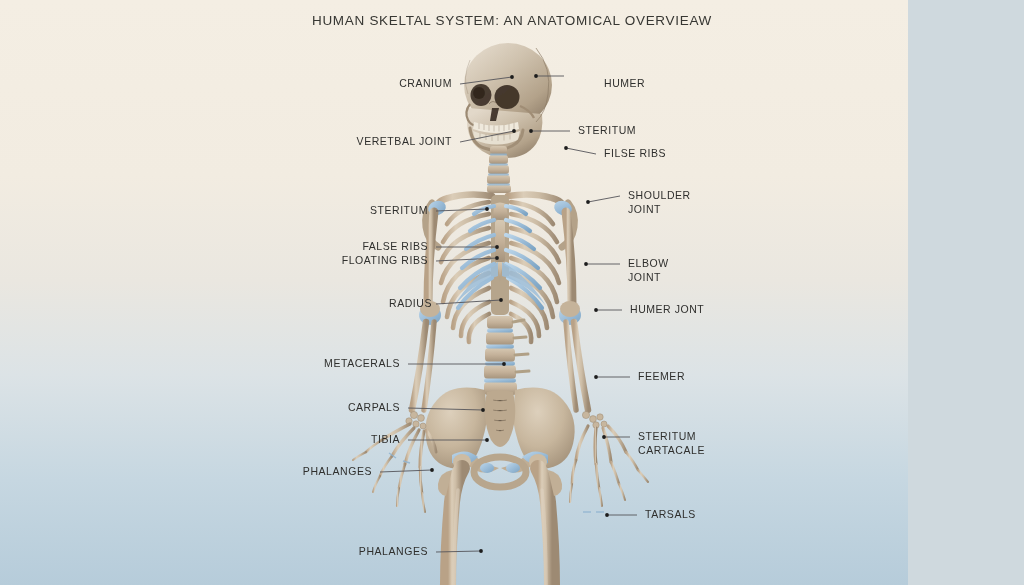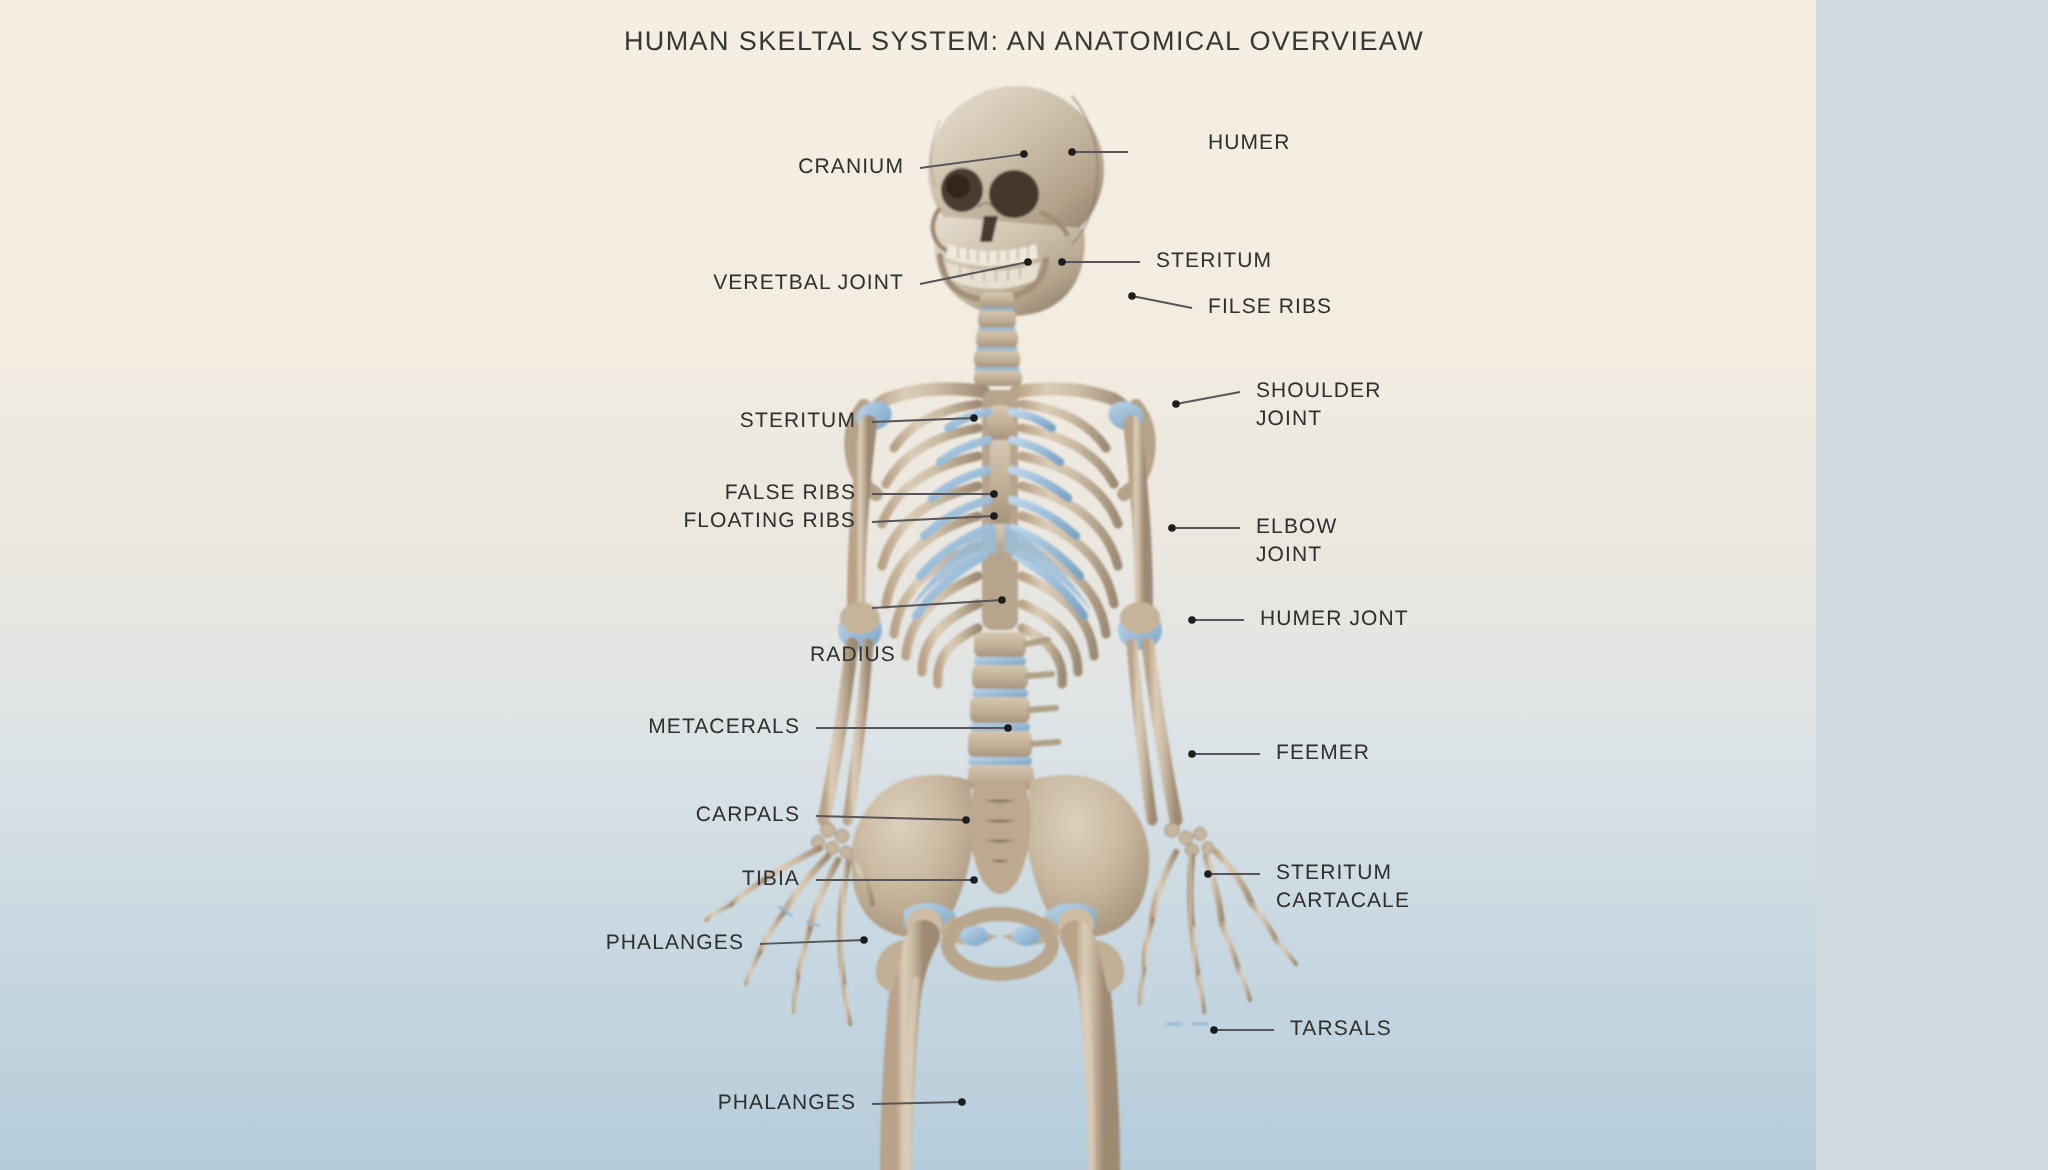--- a/index.html
+++ b/index.html
@@ -393,29 +393,29 @@
       <line x1="637" y1="515" x2="607" y2="515" stroke="#55555a" stroke-width="0.9"></line>
       <circle cx="607" cy="515" r="1.9" fill="#1d1d1d"></circle>
     </svg>
 
   <div id="labels-left">
       <div class="lbl L" style="left: 452px; top: 84px;">CRANIUM</div>
       <div class="lbl L" style="left: 452px; top: 142px;">VERETBAL JOINT</div>
       <div class="lbl L" style="left: 428px; top: 211px;">STERITUM</div>
       <div class="lbl L" style="left: 428px; top: 247px;">FALSE RIBS</div>
       <div class="lbl L" style="left: 428px; top: 261px;">FLOATING RIBS</div>
-      <div class="lbl L" style="left: 448px; top: 304px; margin-top: 24px;">RADIUS</div>
+      <div class="lbl L" style="left: 432px; top: 304px;">RADIUS</div>
       <div class="lbl L" style="left: 400px; top: 364px;">METACERALS</div>
       <div class="lbl L" style="left: 400px; top: 408px;">CARPALS</div>
       <div class="lbl L" style="left: 400px; top: 440px;">TIBIA</div>
       <div class="lbl L" style="left: 372px; top: 472px;">PHALANGES</div>
       <div class="lbl L" style="left: 428px; top: 552px;">PHALANGES</div>
     </div>
   <div id="labels-right">
-      <div class="lbl R" style="left: 572px; top: 72px; padding-left: 32px;">HUMER</div>
+      <div class="lbl R" style="left: 572px; top: 84px; padding-left: 32px;">HUMER</div>
       <div class="lbl R" style="left: 578px; top: 131px;">STERITUM</div>
       <div class="lbl R" style="left: 604px; top: 154px;">FILSE RIBS</div>
       <div class="lbl R" style="left: 628px; top: 196px;">SHOULDER</div>
       <div class="lbl R" style="left: 628px; top: 210px;">JOINT</div>
       <div class="lbl R" style="left: 628px; top: 264px;">ELBOW</div>
       <div class="lbl R" style="left: 628px; top: 278px;">JOINT</div>
       <div class="lbl R" style="left: 630px; top: 310px;">HUMER JONT</div>
       <div class="lbl R" style="left: 638px; top: 377px;">FEEMER</div>
       <div class="lbl R" style="left: 638px; top: 437px;">STERITUM</div>
       <div class="lbl R" style="left: 638px; top: 451px;">CARTACALE</div>

